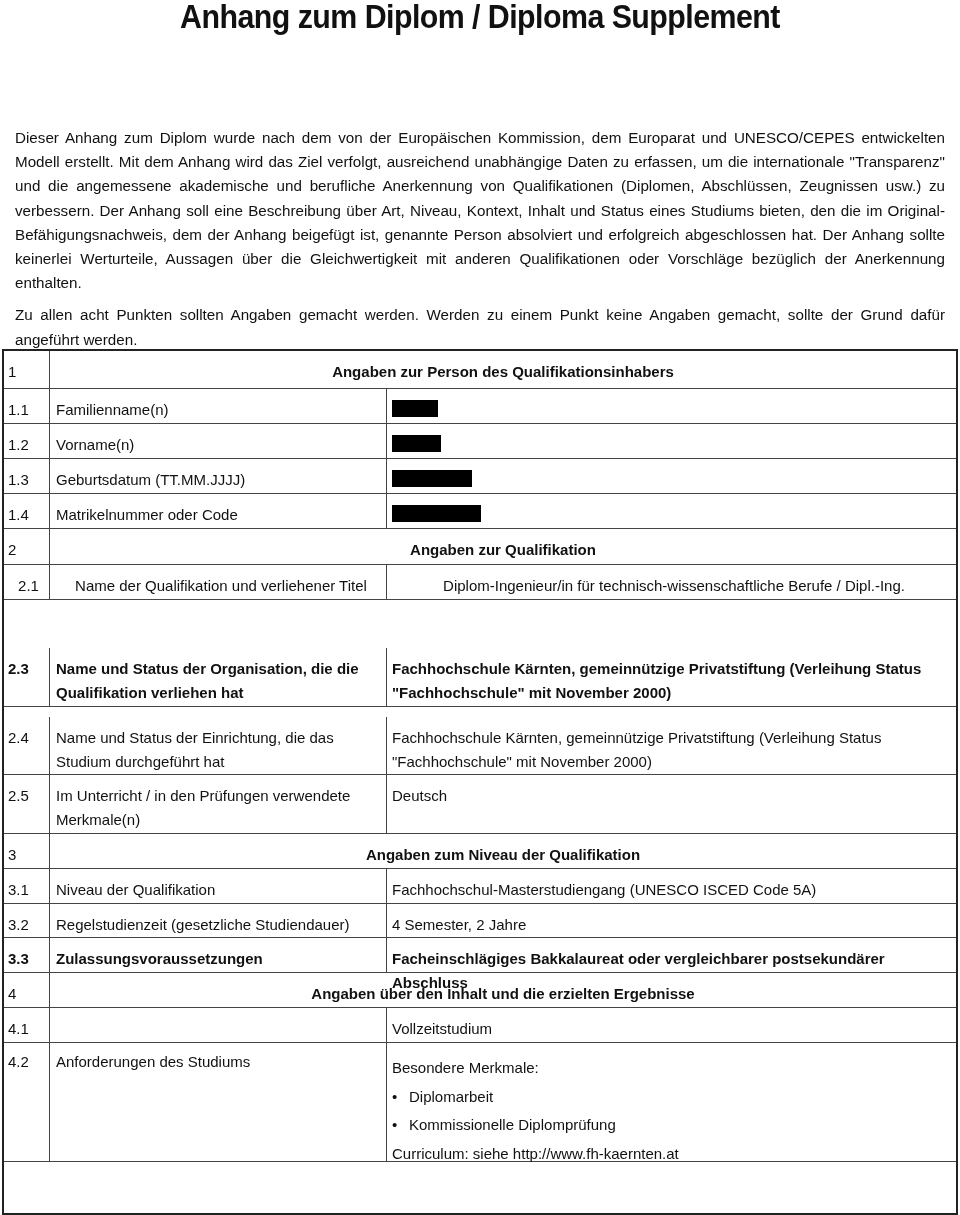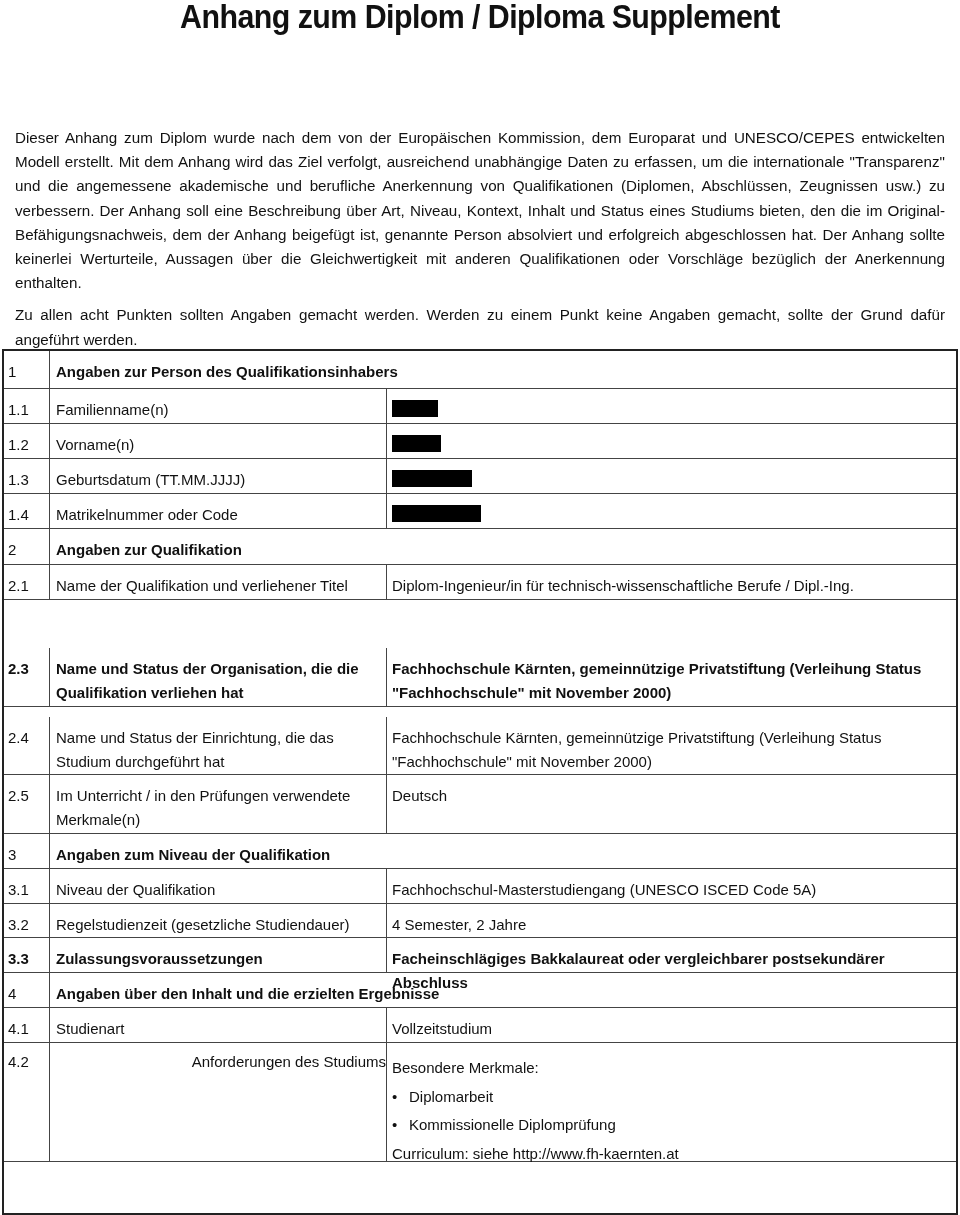--- a/index.html
+++ b/index.html
@@ -22,21 +22,21 @@
     position: absolute; left: 2px; top: 349px; width: 952px; height: 862px;
     border: 2px solid #222; box-sizing: content-box;
   }
   .row { position: absolute; left: 0; width: 952px; border-bottom: 1.5px solid #444; box-sizing: border-box; }
   .row.last { border-bottom: none; }
   .cell { position: absolute; top: 0; bottom: 0; font-size: 15px; line-height: 24px; box-sizing: border-box; }
   .c-num { left: 0; width: 46px; padding-left: 4px; padding-top: 9px; border-right: 1.5px solid #444; }
   .c-label { left: 46px; width: 336px; padding-left: 6px; padding-top: 9px; }
   .c-label.wide { width: 900px; }
   .c-value { left: 382px; right: 0; padding-left: 5px; padding-top: 9px; border-left: 1.5px solid #444; }
-  .bold { font-weight: bold; }
+  .bold { font-weight: bold; text-align: center; }
   .redact { display: inline-block; height: 17px; background: #000; margin-top: 3px; }
   .underline { text-underline-offset: 4px; }
   .bullet { display: flex; }
   .bullet .dot { width: 17px; }
 </style>
 </head>
 <body>
 
 <div class="title">Anhang zum Diplom / Diploma Supplement</div>
 
@@ -69,21 +69,21 @@
   <div class="row" style="top:143px;height:35px;">
     <div class="cell c-num">1.4</div>
     <div class="cell c-label">Matrikelnummer oder Code</div>
     <div class="cell c-value" style="padding-top:8px;"><span class="redact" style="width:89px;"></span></div>
   </div>
 
   <div class="row" style="top:178px;height:36px;">
     <div class="cell c-num">2</div>
     <div class="cell c-label wide bold">Angaben zur Qualifikation</div>
   </div>
-  <div class="row" style="top:214px;height:35px;">
+  <div class="row" style="top:214px;height:35px;text-align:center;">
     <div class="cell c-num">2.1</div>
     <div class="cell c-label">Name der Qualifikation und verliehener Titel</div>
     <div class="cell c-value">Diplom-Ingenieur/in für technisch-wissenschaftliche Berufe / Dipl.-Ing.</div>
   </div>
   <div class="row" style="top:297px;height:59px;font-weight:bold;">
     <div class="cell c-num">2.3</div>
     <div class="cell c-label">Name und Status der Organisation, die die Qualifikation verliehen hat</div>
     <div class="cell c-value">Fachhochschule Kärnten, gemeinnützige Privatstiftung (Verleihung Status "Fachhochschule" mit November 2000)</div>
   </div>
   <div class="row" style="top:366px;height:58px;">
@@ -116,26 +116,25 @@
     <div class="cell c-label">Zulassungsvoraussetzungen</div>
     <div class="cell c-value">Facheinschlägiges Bakkalaureat oder vergleichbarer postsekundärer Abschluss</div>
   </div>
 
   <div class="row" style="top:622px;height:35px;">
     <div class="cell c-num">4</div>
     <div class="cell c-label wide bold">Angaben über den Inhalt und die erzielten Ergebnisse</div>
   </div>
   <div class="row" style="top:657px;height:35px;">
     <div class="cell c-num">4.1</div>
-    <div class="cell c-label">Studienart</div>
     <div class="cell c-value">Vollzeitstudium</div>
   </div>
   <div class="row" style="top:692px;height:119px;">
     <div class="cell c-num" style="padding-top:7px;">4.2</div>
-    <div class="cell c-label" style="padding-top:7px;text-align:right;">Anforderungen des Studiums</div>
+    <div class="cell c-label" style="padding-top:7px;">Anforderungen des Studiums</div>
     <div class="cell c-value" style="padding-top:11px;line-height:28.5px;">
       <div><span class="underline">Besondere Merkmale:</span></div>
       <div class="bullet">
         <span class="dot">•</span>
         <span>Diplomarbeit</span>
       </div>
       <div class="bullet">
         <span class="dot">•</span>
         <span>Kommissionelle Diplomprüfung</span>
       </div>

